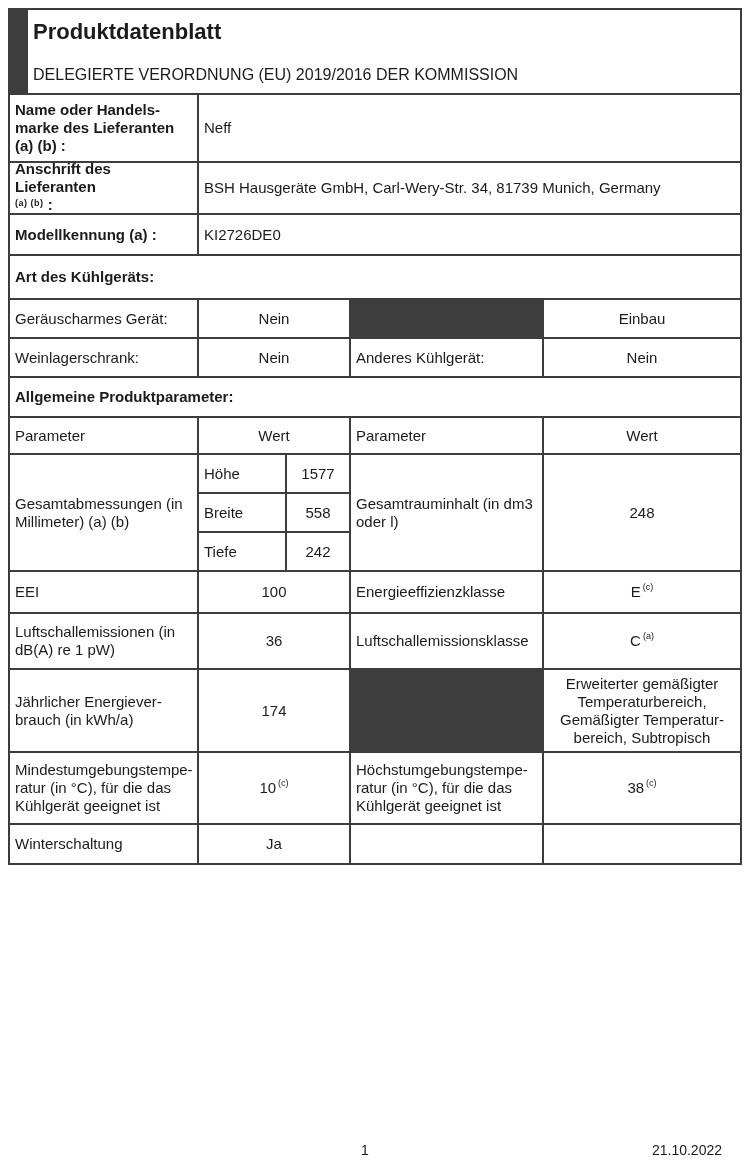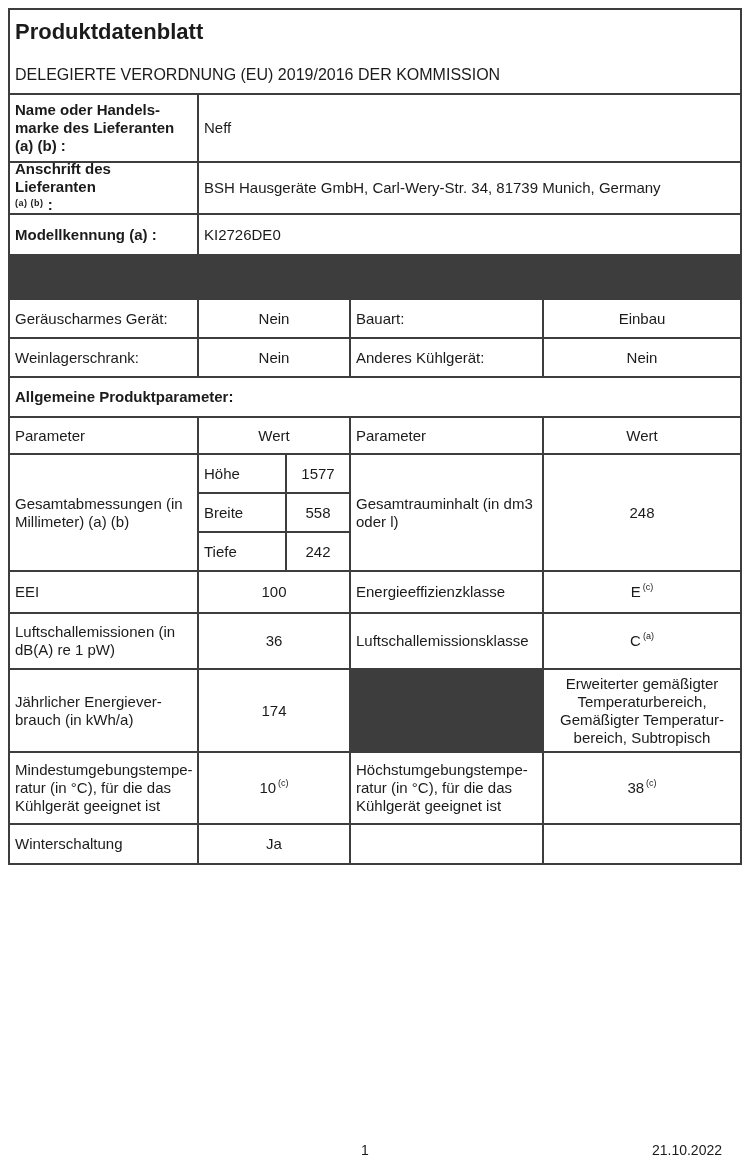--- a/index.html
+++ b/index.html
@@ -16,21 +16,21 @@
     grid-template-rows:83px 66px 50px 39px 42px 37px 37px 38px 35px 37px 37px 37px 40px 54px 81px 70px 38px;
   }
   .cell{
     background:#ffffff;display:flex;align-items:center;
     padding:2px 8px 2px 5px;font-size:15px;line-height:18px;
     box-sizing:border-box;overflow:hidden;
   }
   .bold{font-weight:bold;}
   .val{justify-content:center;text-align:center;padding:2px 4px;}
   .pre{white-space:pre-line;}
-  .titlebox{flex-direction:column;align-items:flex-start;justify-content:space-between;padding:10px 8px 10px 5px;}
+  .titlebox{flex-direction:column;align-items:flex-start;justify-content:space-between;padding:10px 8px 10px 5px;margin-left:18px;}
   .title{font-size:22px;font-weight:bold;line-height:24px;}
   .subtitle{font-size:16px;line-height:16px;}
   .fn{font-size:9px;position:relative;top:-4px;letter-spacing:0.5px;}
   .sup{font-size:9px;position:relative;top:-5px;margin-left:2px;}
   .footer{
     position:absolute;left:8px;right:28px;top:1142px;height:20px;
     font-size:14px;color:#1b1b1b;
   }
   .page-num{position:absolute;left:0;right:0;text-align:center;}
   .footer-date{position:absolute;right:0;top:0;}
@@ -55,24 +55,24 @@
       <span>Anschrift des Lieferanten</span><br>
       <span class="fn">(a) (b)</span>
       <span>:</span>
     </div>
   </div>
   <div class="cell" style="grid-area:3/2/4/6">BSH Hausgeräte GmbH, Carl-Wery-Str. 34, 81739 Munich, Germany</div>
 
   <div class="cell bold" style="grid-area:4/1/5/2">Modellkennung (a) :</div>
   <div class="cell" style="grid-area:4/2/5/6">KI2726DE0</div>
 
+  <div class="cell bold" style="grid-area:5/1/6/6">Art des Kühlgeräts:</div>
 
   <div class="cell" style="grid-area:6/1/7/2">Geräuscharmes Gerät:</div>
   <div class="cell val" style="grid-area:6/2/7/4">Nein</div>
-  <div class="cell" style="grid-area:6/4/7/5">Bauart:</div>
   <div class="cell val" style="grid-area:6/5/7/6">Einbau</div>
 
   <div class="cell" style="grid-area:7/1/8/2">Weinlagerschrank:</div>
   <div class="cell val" style="grid-area:7/2/8/4">Nein</div>
   <div class="cell" style="grid-area:7/4/8/5">Anderes Kühlgerät:</div>
   <div class="cell val" style="grid-area:7/5/8/6">Nein</div>
 
   <div class="cell bold" style="grid-area:8/1/9/6">Allgemeine Produktparameter:</div>
 
   <div class="cell" style="grid-area:9/1/10/2">Parameter</div>

